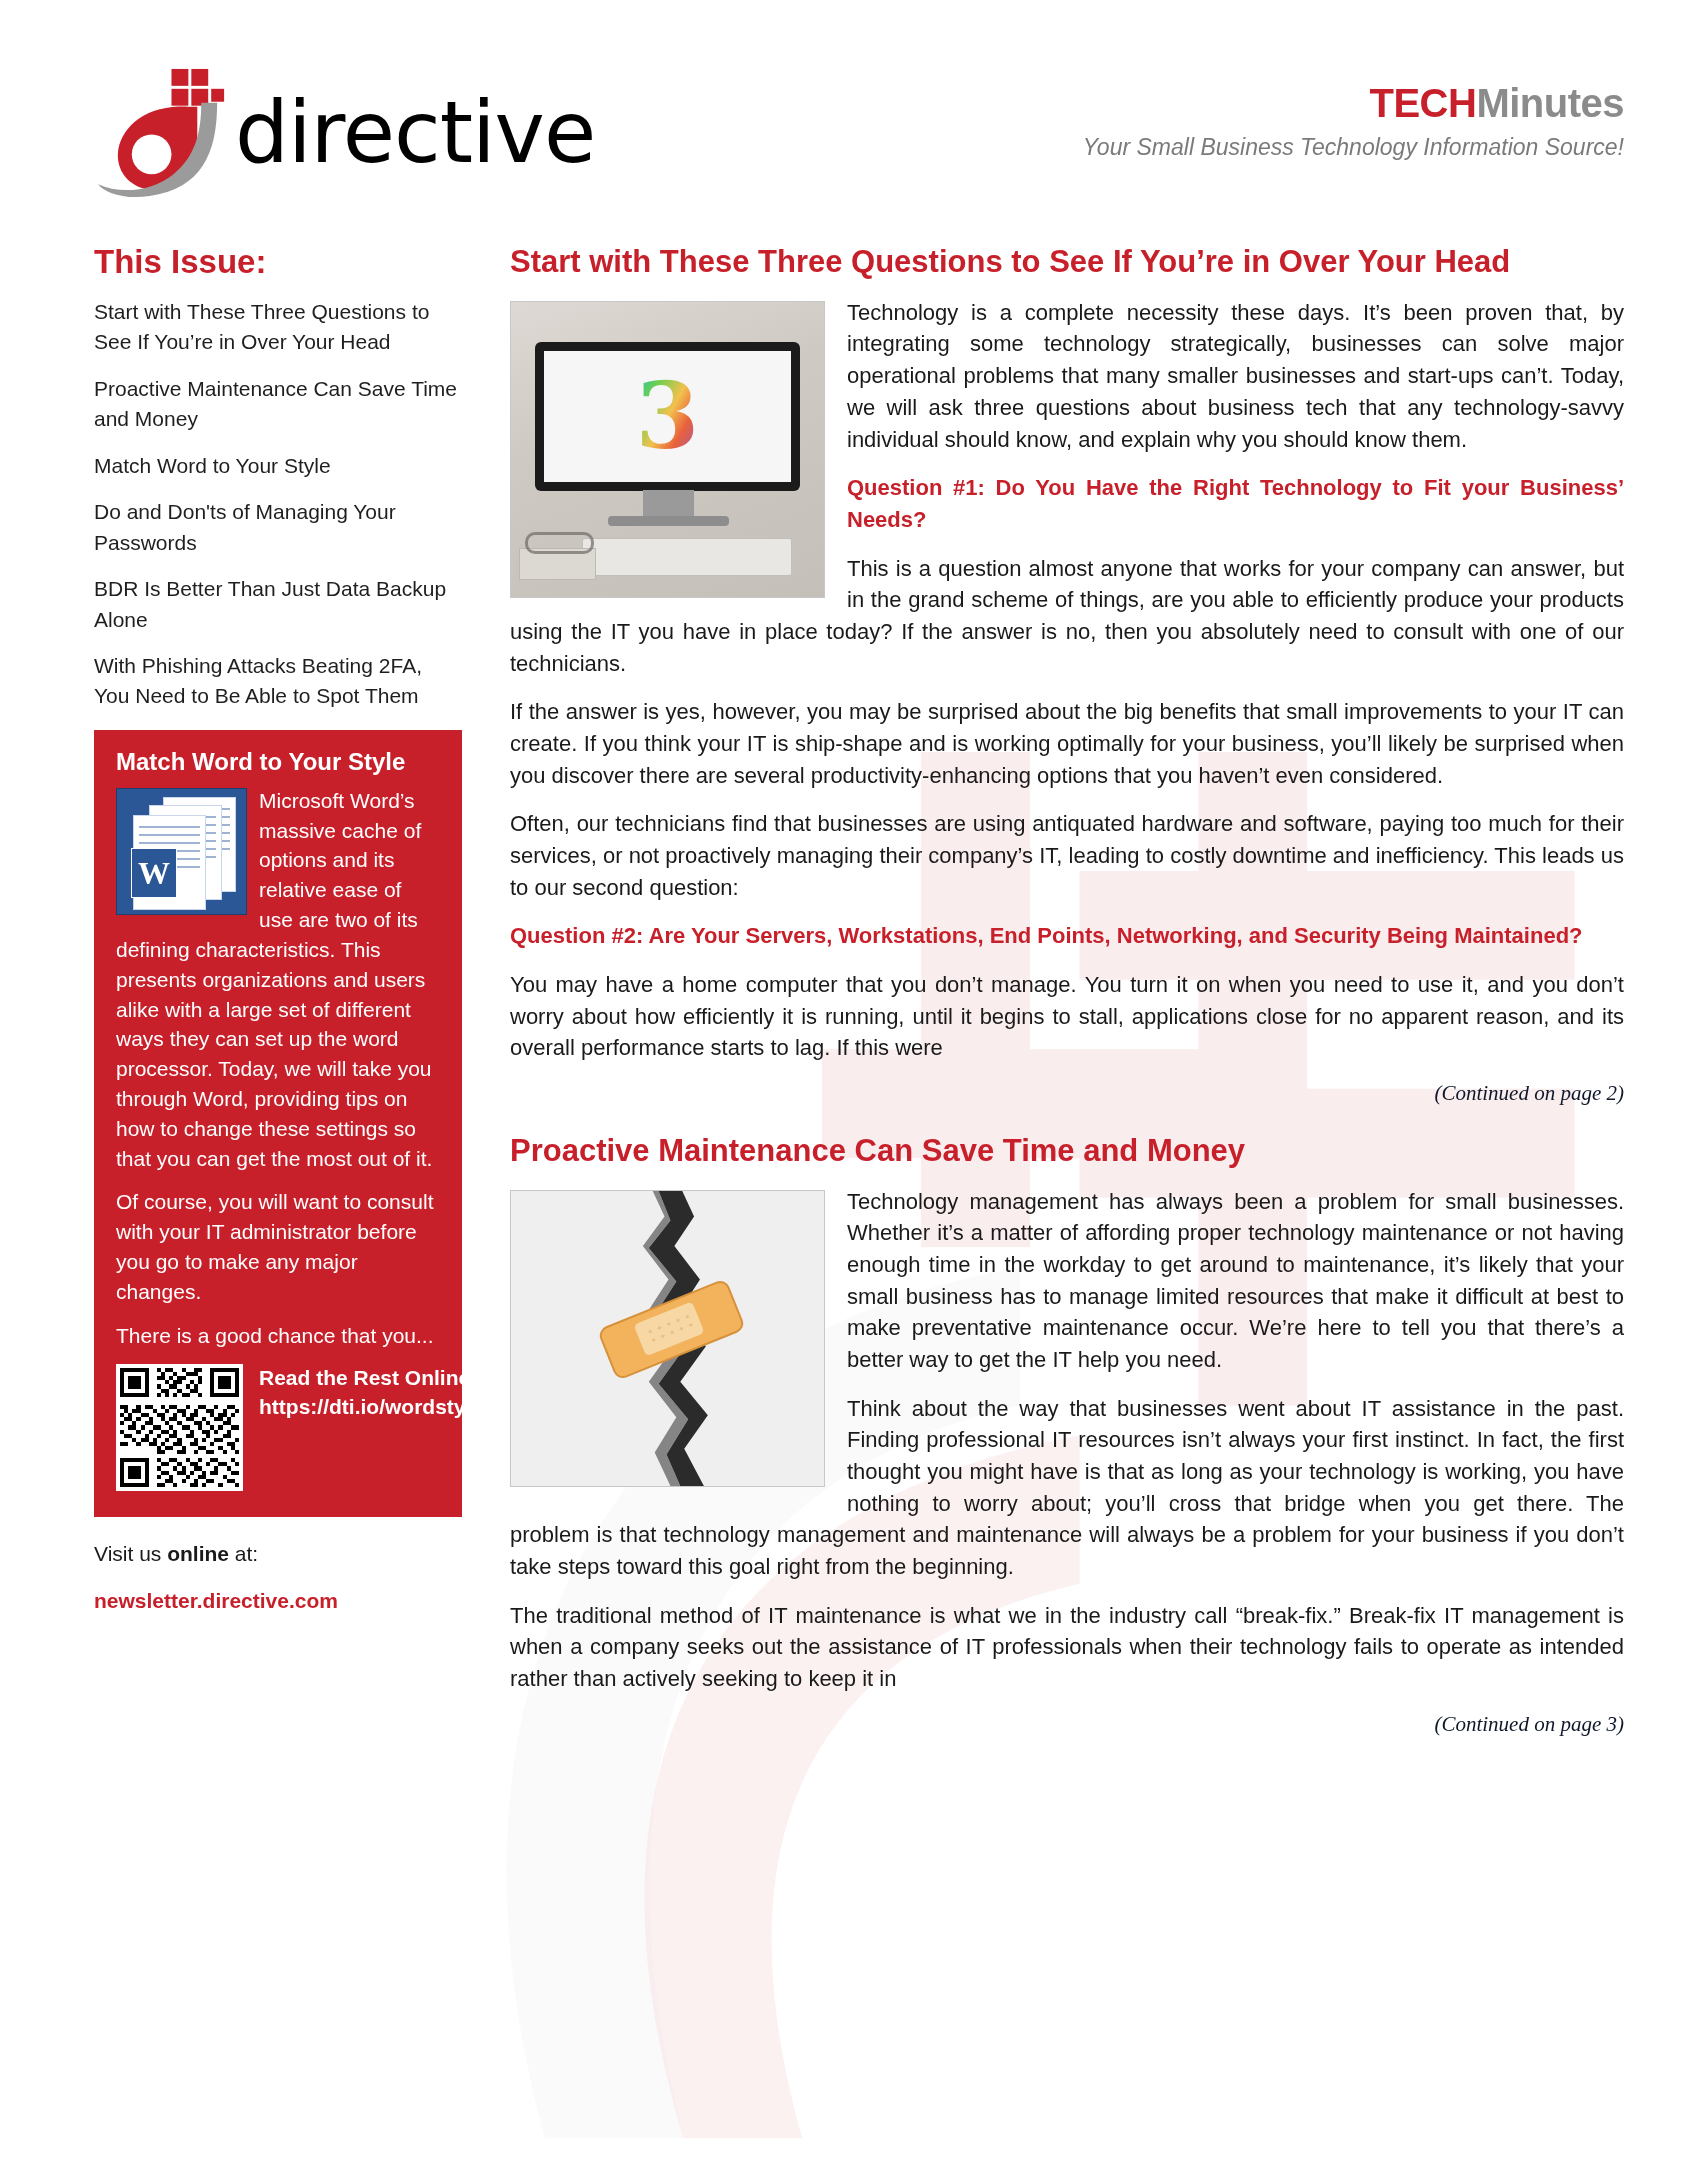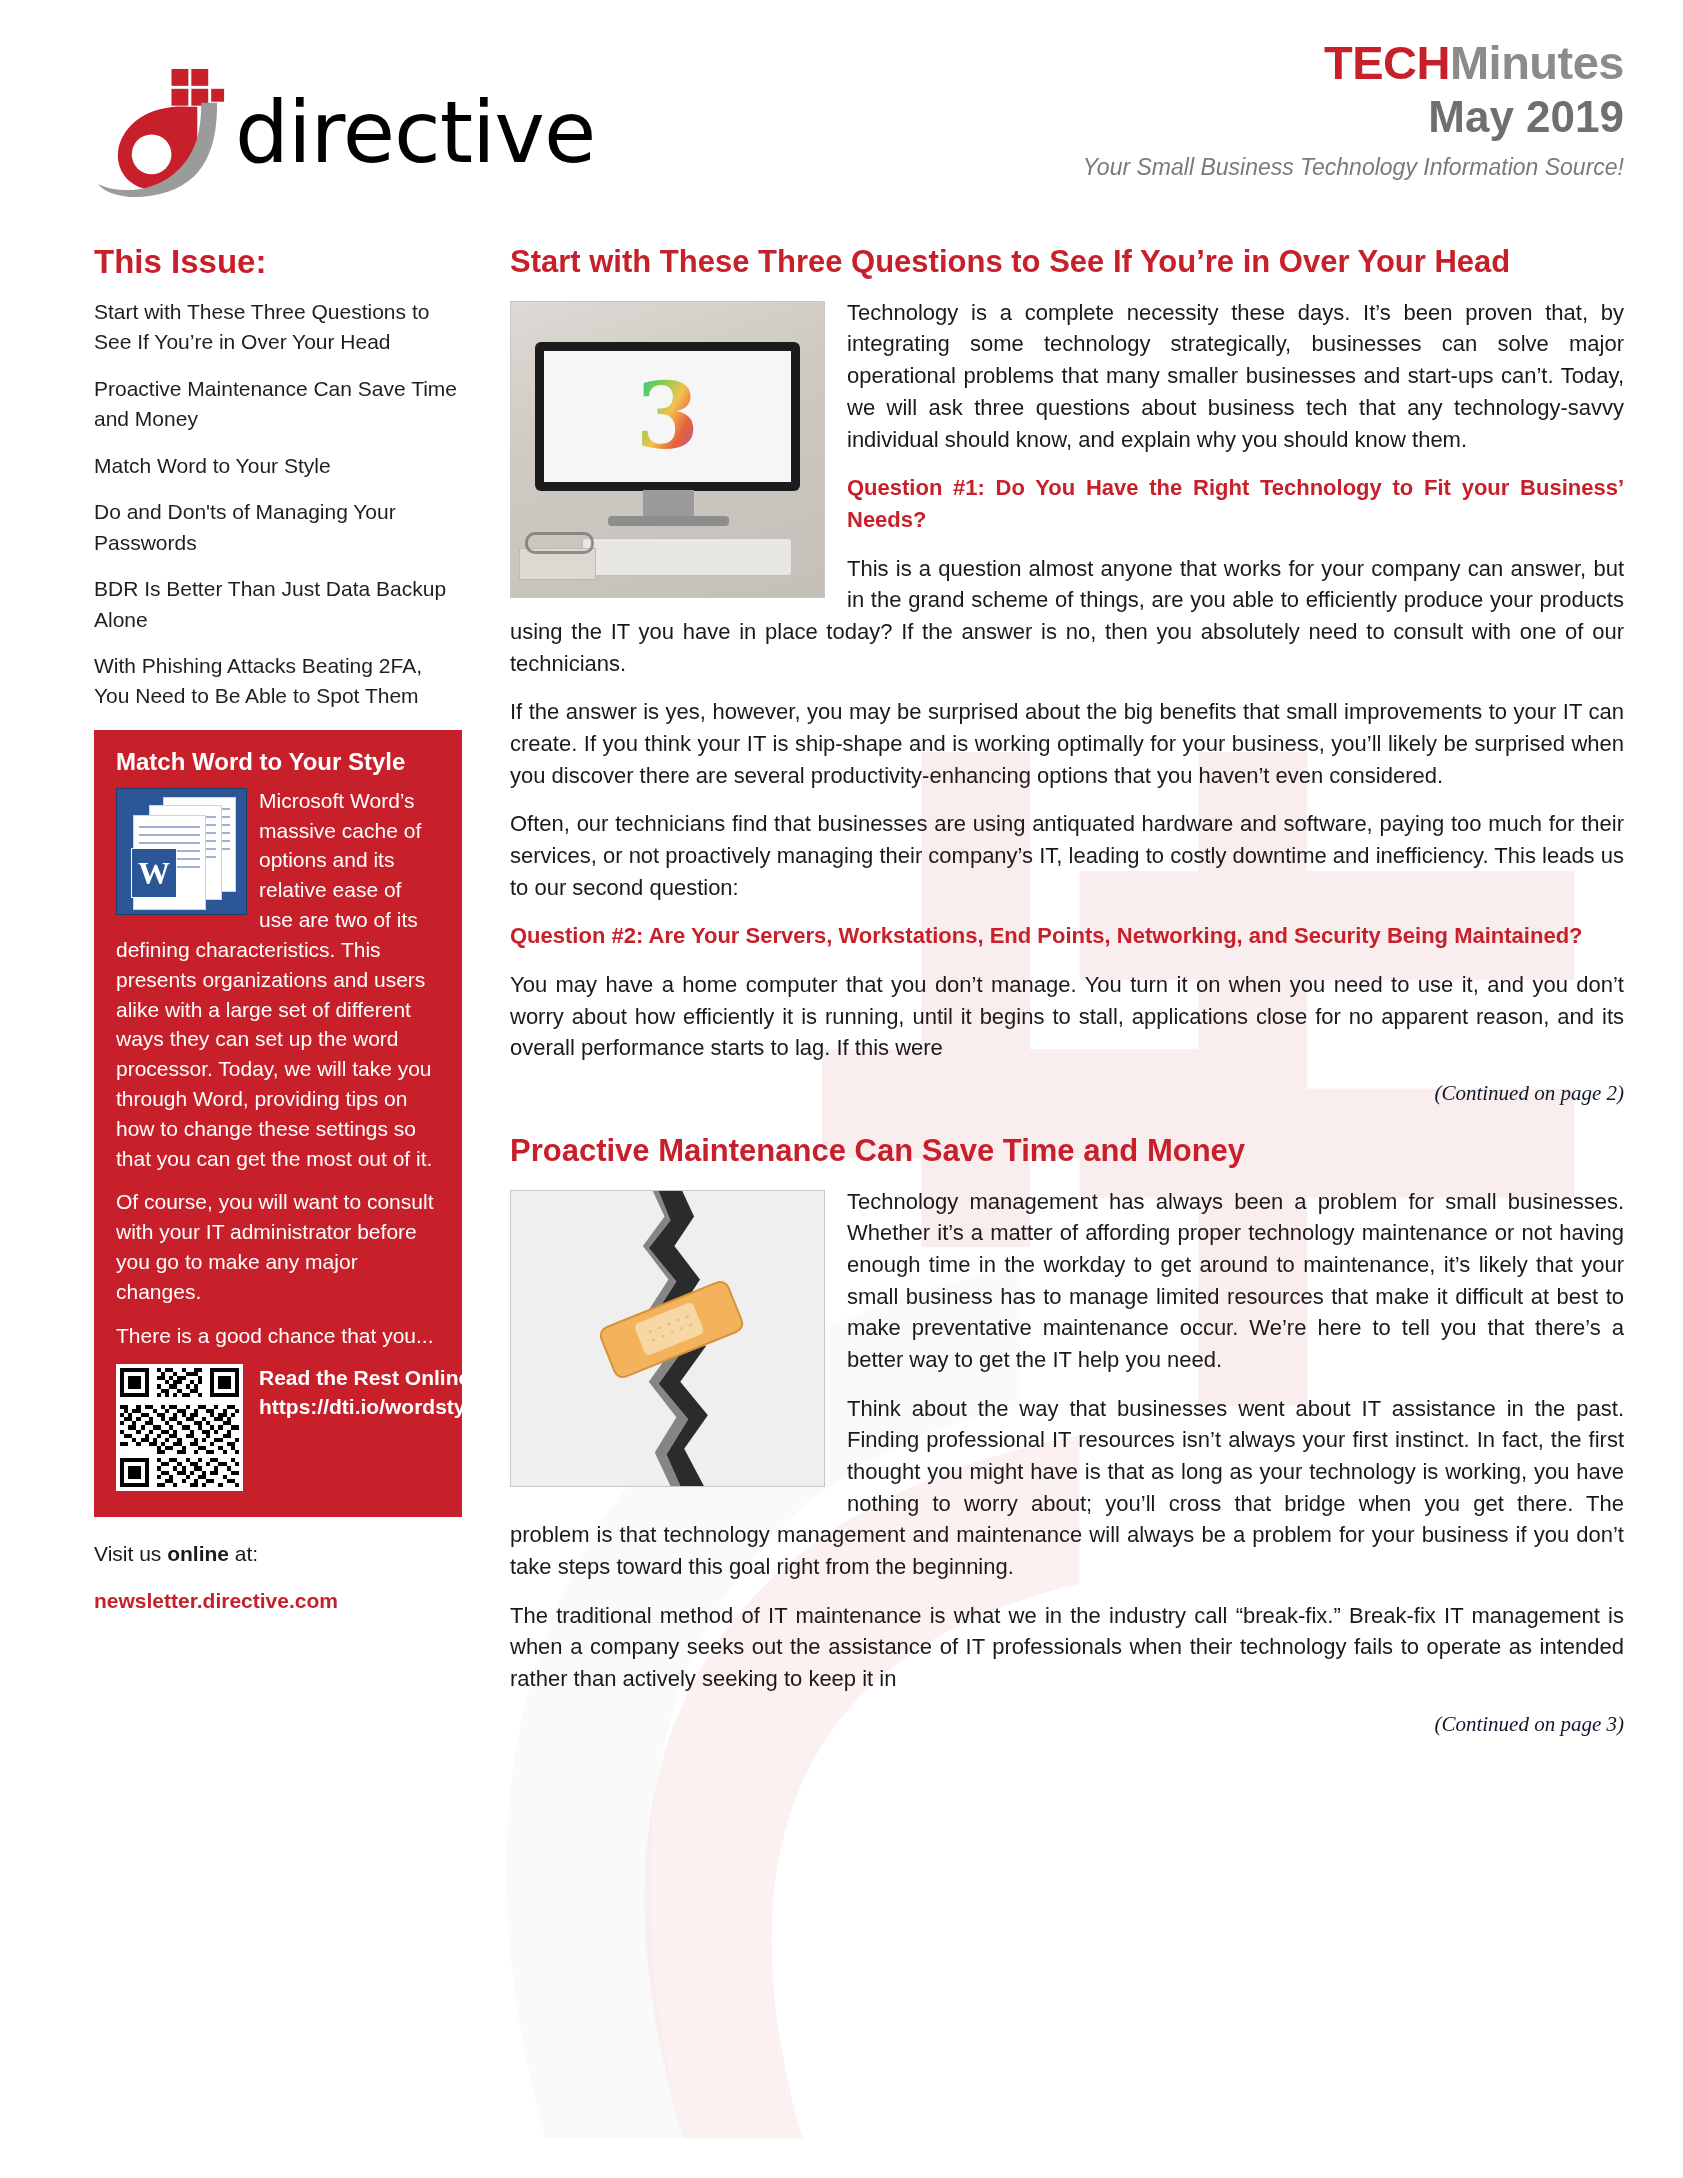--- a/index.html
+++ b/index.html
@@ -62,24 +62,25 @@
     color: #000000;
     letter-spacing: -1px;
     margin-left: -8px;
     line-height: 1;
   }
   .masthead {
     text-align: right;
     padding-top: 10px;
   }
   .masthead .title {
-    font-size: 47px;
+    font-size: 40px;
     font-weight: bold;
     letter-spacing: -0.5px;
     line-height: 1.05;
+    margin-top: 44px;
   }
   .masthead .title .strong {
     color: #c8202a;
   }
   .masthead .title .light {
     color: #8b8b8b;
   }
   .masthead .date {
     font-size: 44px;
     font-weight: bold;
@@ -415,21 +416,20 @@
           <rect x="118" y="26" width="13" height="13" fill="#c8202a"></rect>
           <path d="M96 44 C 96 44 60 40 38 62 C 12 88 24 126 60 128 C 88 130 104 108 104 88 L 104 44 Z" fill="#c8202a"></path>
           <circle cx="58" cy="92" r="20" fill="#ffffff"></circle>
           <path d="M108 40 L 124 40 C 124 92 108 126 56 134 C 30 138 10 130 4 122 C 26 132 58 130 80 112 C 102 94 108 70 108 40 Z" fill="#9b9b9b"></path>
         </svg>
       </div>
       <div class="logo-text">directive</div>
     </div>
     <div class="masthead">
       <div class="title"><span class="strong">TECH</span><span class="light">Minutes</span></div>
-      <div class="date">May 2019</div>
       <div class="tagline">Your Small Business Technology Information Source!</div>
     </div>
   </div>
 
   <div class="content">
 
     <div class="col-left">
       <h2 class="sec-title">This Issue:</h2>
       <div class="issue-item">Start with These Three Questions to See If You’re in Over Your Head</div>
       <div class="issue-item">Proactive Maintenance Can Save Time and Money</div>

